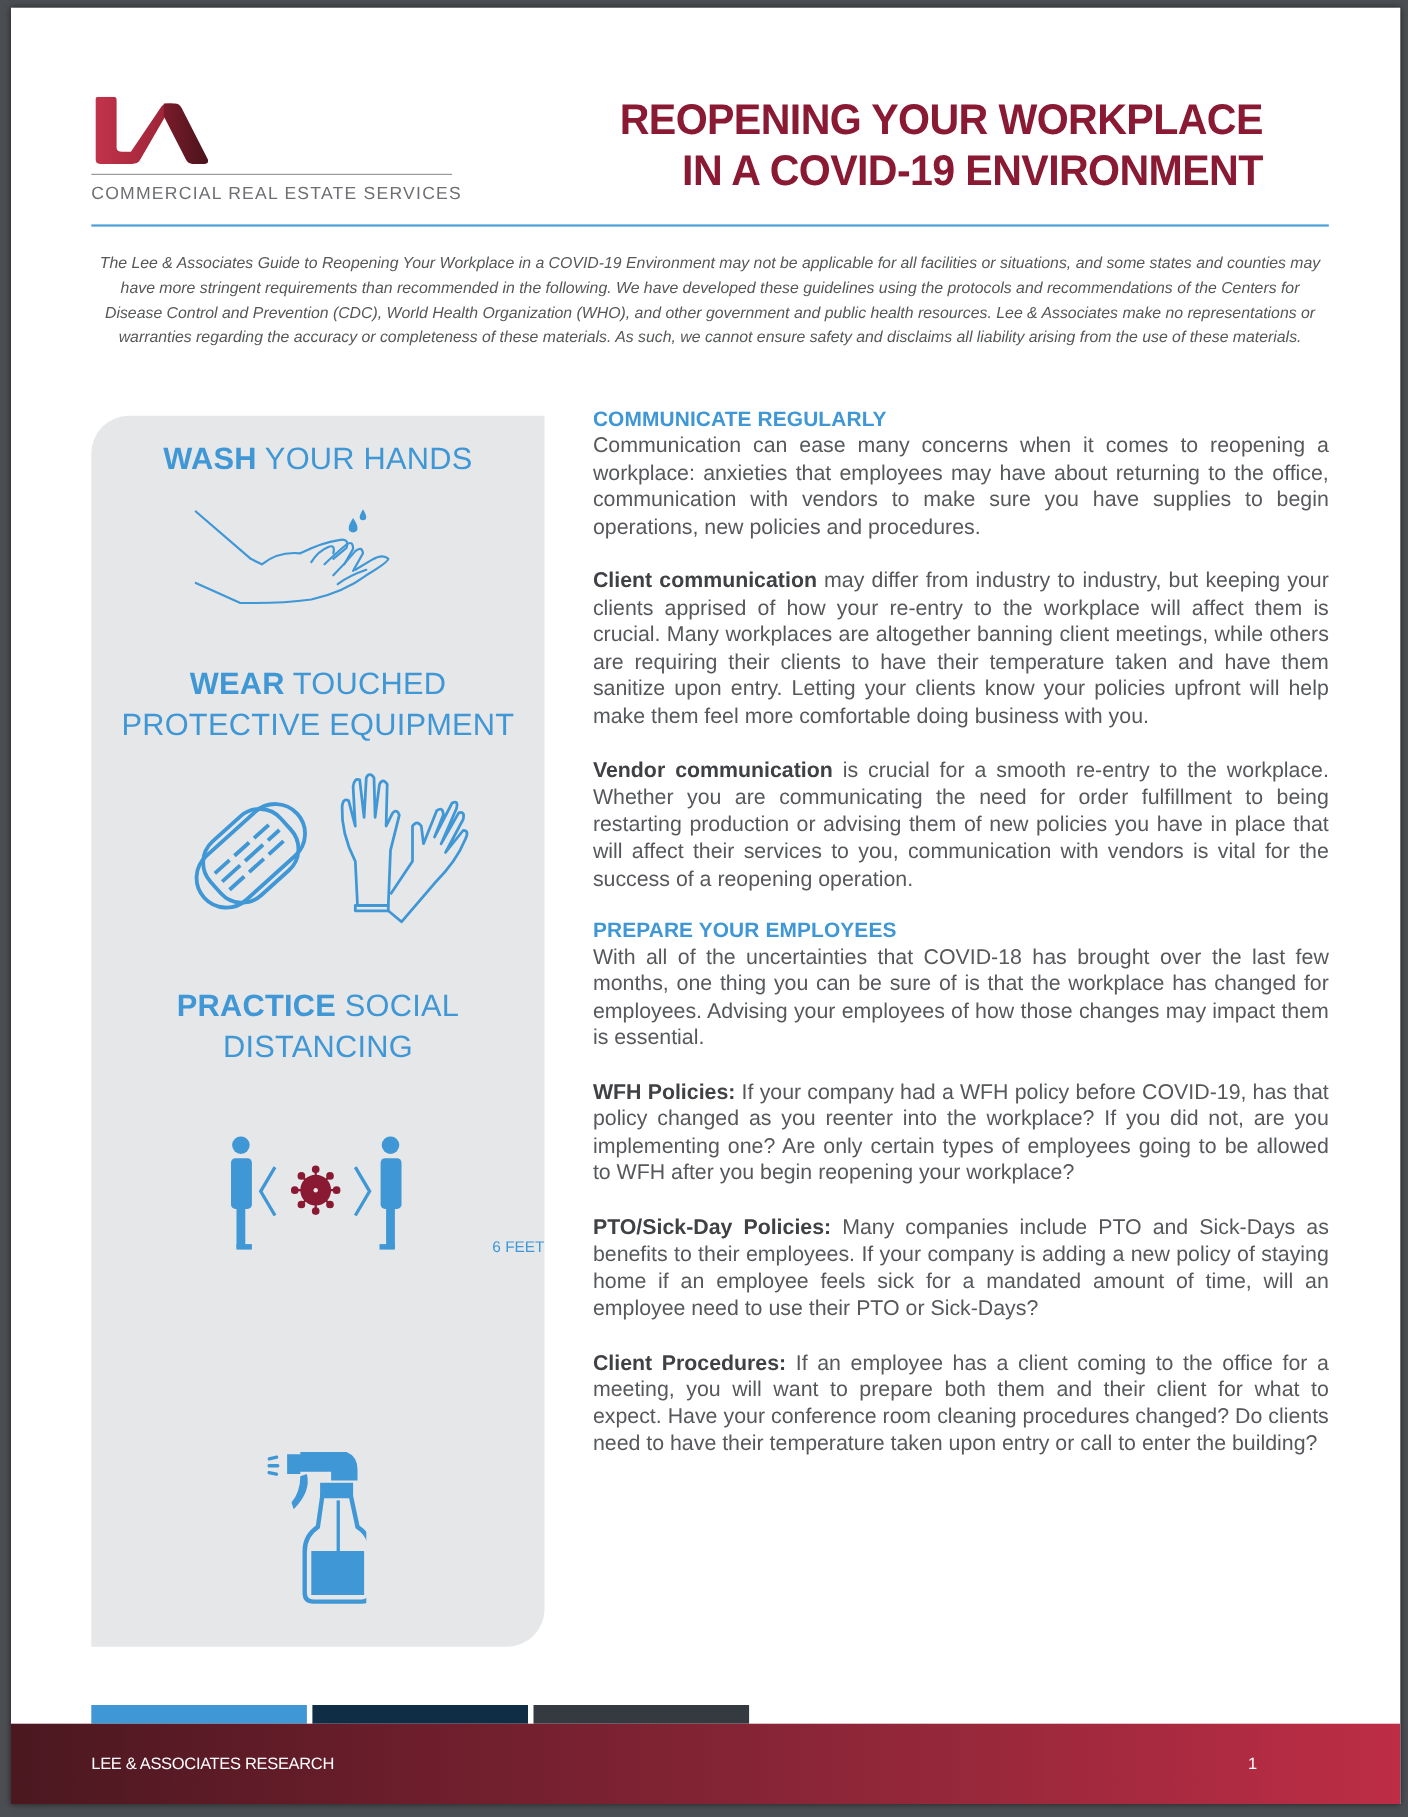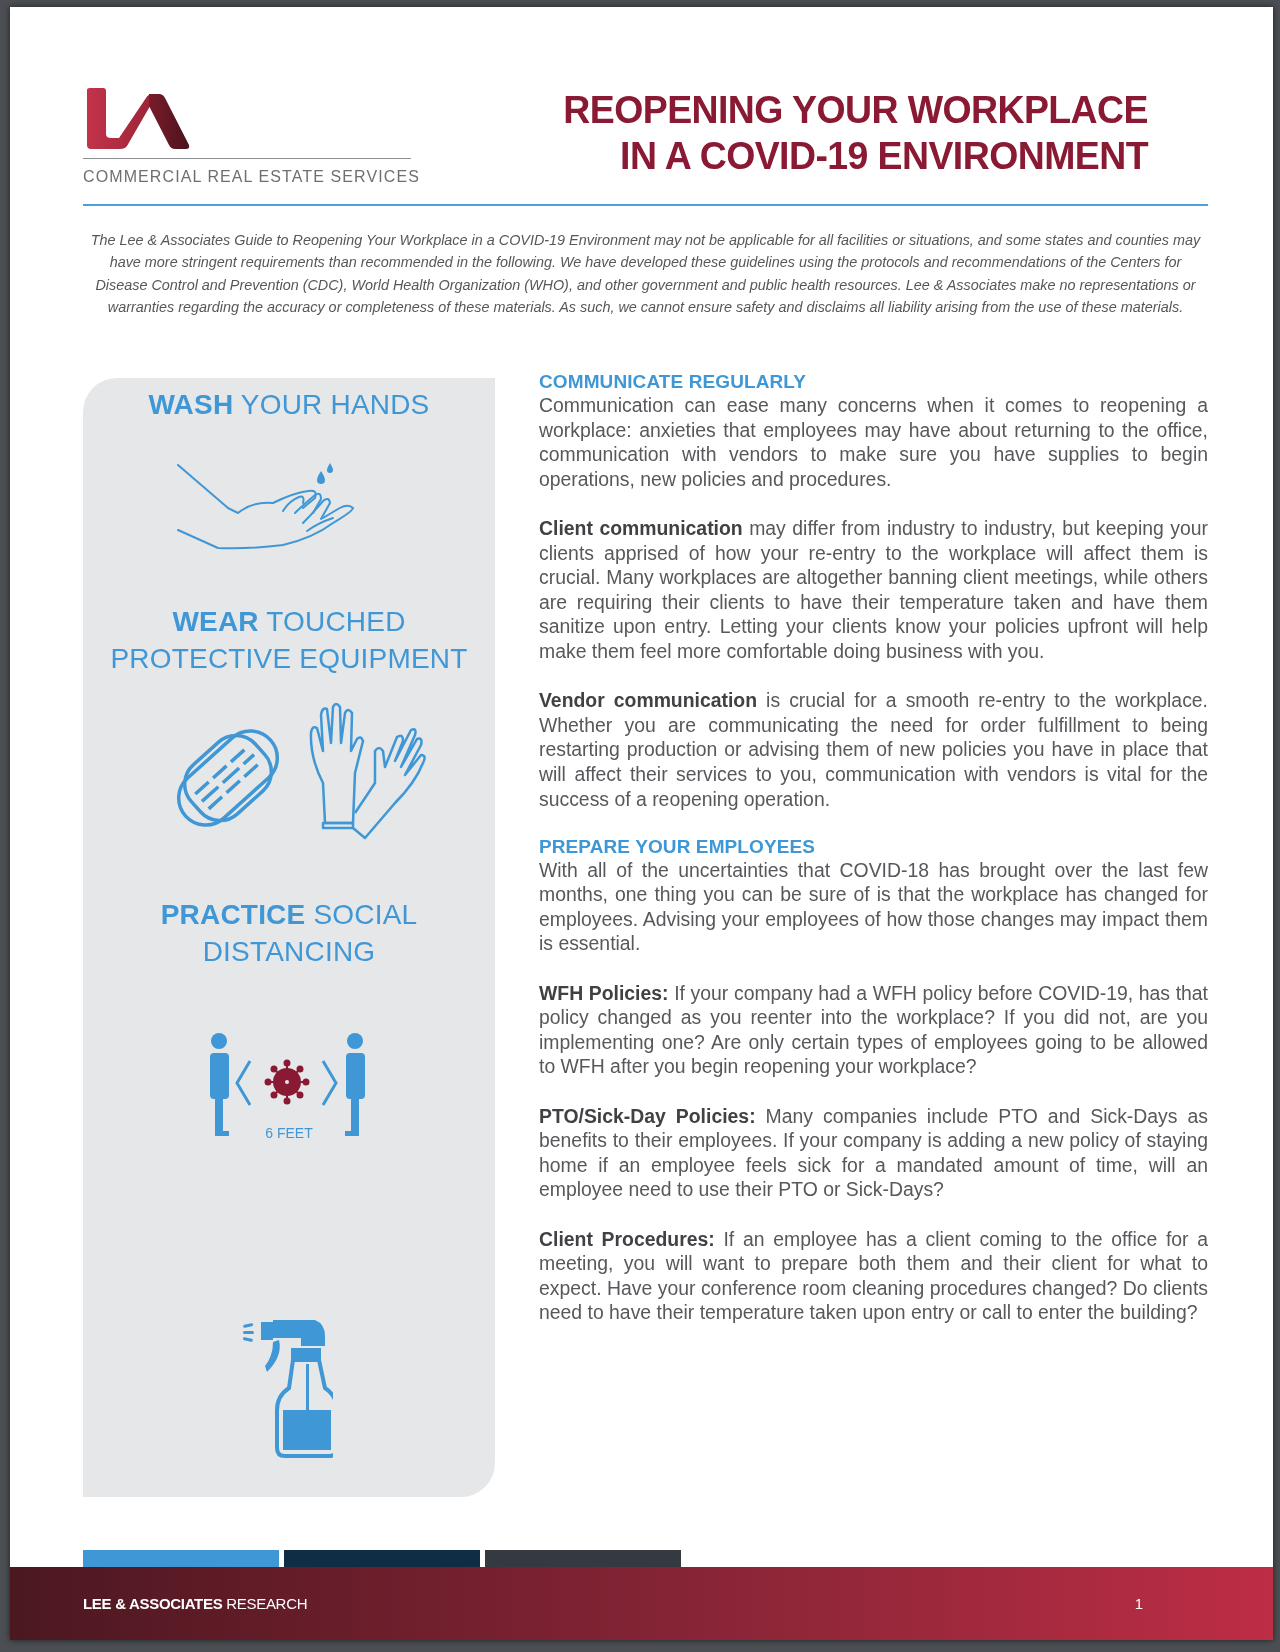--- a/index.html
+++ b/index.html
@@ -42,21 +42,21 @@
   .section-h { color: #3f97d6; font-weight: bold; font-size: 19px; line-height: 22px; letter-spacing: 0.1px; }
   .para { text-align: justify; margin-bottom: 24.6px; }
   .para b { color: #3f4144; }
 
   
   .tabs { position: absolute; left: 73px; top: 1543px; height: 17px; display: flex; gap: 5px; }
   .tab { width: 196px; height: 17px; }
   .footer { position: absolute; left: 0; top: 1560px; width: 1263px; height: 73px;
     background: linear-gradient(90deg, #4b1820 0%, #6d1e2c 30%, #8d2638 60%, #bd2d45 100%); }
   .footer-left { position: absolute; left: 73px; top: 28px; color: #fff; font-size: 15px; letter-spacing: -0.3px; }
-  .footer-left b { font-weight: bold; text-align: right; }
+  .footer-left b { font-weight: normal; text-align: right; }
   .footer-num { position: absolute; right: 130px; top: 28px; color: #fff; font-size: 15px; }
 </style>
 </head>
 <body>
 
 <div class="page">
 
   <div class="logo">
     <svg class="logo-mark" viewBox="0 0 110 62">
       <defs>
@@ -79,21 +79,21 @@
   <div class="title">
     <div>REOPENING YOUR WORKPLACE</div>
     <div>IN A COVID-19 ENVIRONMENT</div>
   </div>
   <div class="title-rule"></div>
 
   <p class="disclaimer">The Lee &amp; Associates Guide to Reopening Your Workplace in a COVID-19 Environment may not be applicable for all facilities or situations, and some states and counties may have more stringent requirements than recommended in the following. We have developed these guidelines using the protocols and recommendations of the Centers for Disease Control and Prevention (CDC), World Health Organization (WHO), and other government and public health resources. Lee &amp; Associates make no representations or warranties regarding the accuracy or completeness of these materials. As such, we cannot ensure safety and disclaims all liability arising from the use of these materials.</p>
 
   <div class="panel">
 
-    <div class="tip" style="top:8px;">
+    <div class="tip" style="top:20px;">
       <div class="tip-title"><b>WASH</b><span> YOUR HANDS</span></div>
     </div>
     <svg class="tip-icon" style="left:90px;top:85px;" width="230" height="110" viewBox="0 0 230 110" fill="none" stroke="#3f97d6" stroke-width="2" stroke-linecap="round" stroke-linejoin="round">
       <path d="M5 2 L55 45 L65 50 Q80 38 100 40 Q120 30 135 28 Q145 26 142 35 L130 45"></path>
       <path d="M5 67 L45 85 Q80 86 110 82 Q140 75 160 60 Q180 48 180 45 Q175 40 165 46 L150 55"></path>
       <path d="M122 50 Q130 42 142 32 Q148 28 148 36 L140 50"></path>
       <path d="M130 60 Q140 50 150 38 Q156 33 157 40 L148 56"></path>
       <path d="M134 68 Q145 60 160 55"></path>
       <path d="M110 48 Q116 38 126 34 Q132 32 130 40"></path>
       <path fill="#3f97d6" stroke="none" d="M148 8 Q152 14 152 17 Q152 21 148 21 Q144 21 144 17 Q144 14 148 8 Z"></path>
@@ -146,21 +146,21 @@
           <circle cx="79" cy="68" r="2.5"></circle>
         <circle cx="60" cy="49" r="2.5"></circle>
           <circle cx="98" cy="49" r="2.5"></circle>
         <circle cx="66" cy="36" r="2.5"></circle>
           <circle cx="92" cy="62" r="2.5"></circle>
         <circle cx="92" cy="36" r="2.5"></circle>
           <circle cx="66" cy="62" r="2.5"></circle>
       </g>
       <circle cx="79" cy="49" r="2" fill="#e6e7e8"></circle>
     </svg>
-    <div style="position:absolute;left:0;width:412px;top:747px;text-align:center;color:#3f97d6;font-size:14px;">6 FEET</div>
+    <div style="position:absolute;left:0;width:412px;top:747px;text-align:right;color:#3f97d6;font-size:14px;">6 FEET</div>
 
     <svg class="tip-icon" style="left:160px;top:942px;" width="90" height="140" viewBox="0 0 90 140">
       <g fill="#3f97d6">
         <rect x="0" y="4" width="10" height="3" rx="1.5" transform="rotate(-12 5 5)"></rect>
         <rect x="0" y="11" width="11" height="3" rx="1.5"></rect>
         <rect x="0" y="18" width="10" height="3" rx="1.5" transform="rotate(12 5 19)"></rect>
         <path d="M18 2 L30 2 L30 0 L72 0 Q82 4 82 16 L82 26 L58 26 L58 18 L30 18 L30 20 L18 20 Z"></path>
         <path d="M36 20 Q40 36 24 52 L22 46 Q30 36 30 22 Z"></path>
         <rect x="48" y="28" width="30" height="12"></rect>
         <path d="M50 40 L76 40 L82 68 Q94 76 94 90 L94 128 Q94 136 86 136 L42 136 Q34 136 34 128 L34 90 Q34 76 46 68 Z" fill="none" stroke="#3f97d6" stroke-width="4"></path>

